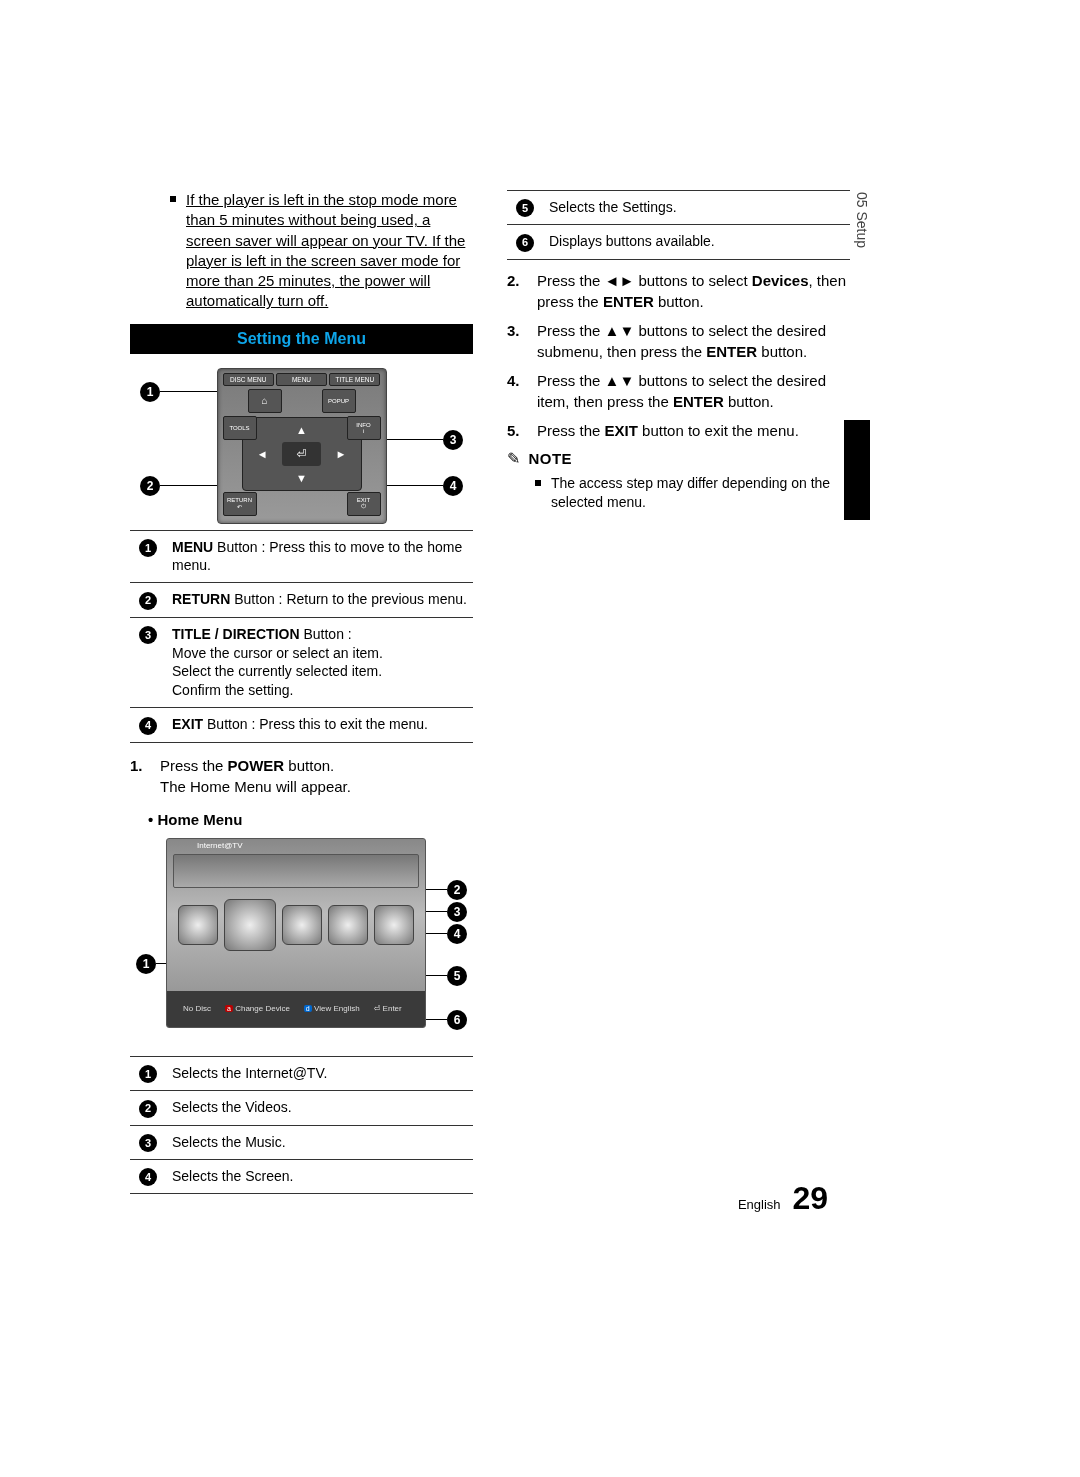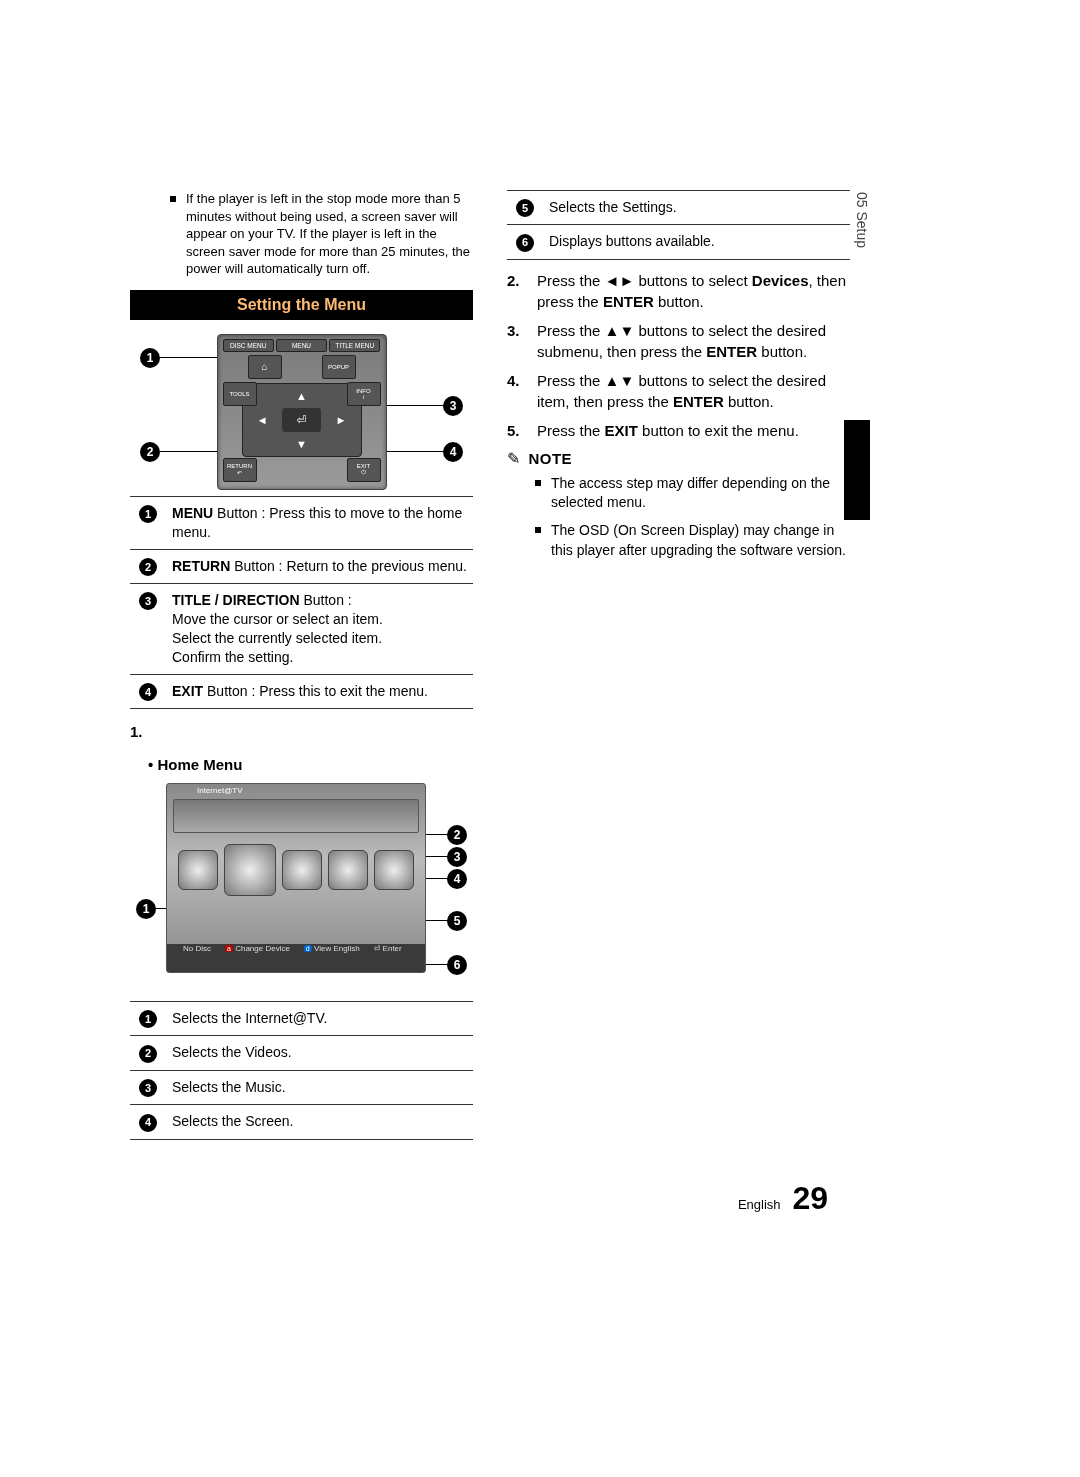--- a/index.html
+++ b/index.html
@@ -22,24 +22,24 @@
   }
   .col {
     flex: 1 1 0;
   }
   .bullet-row {
     display: flex;
     gap: 10px;
     margin-bottom: 12px;
   }
   .square-bullet { width: 6px; height: 6px; background: #000; margin-top: 6px; flex: 0 0 auto; }
-  .top-para { font-size: 13px; line-height: 1.35; }
+  .top-para { font-size: 15px; line-height: 1.35; text-decoration: underline; }
   .section-header {
     background: #000;
-    color: #fdba74;
+    color: #0ea5e9;
     text-align: center;
     font-weight: bold;
     padding: 6px 0;
     margin-top: 12px;
     margin-bottom: 14px;
     font-size: 16px;
   }
   
   .remote-wrap {
     position: relative;
@@ -117,21 +117,21 @@
     height:190px;
     color:#fff;
     overflow:hidden;
   }
   .home-screen .msg{text-align:center;font-size:8px;padding:10px 20px 4px;color:#fff;}
   .home-screen .itvrow{font-size:8px;padding:2px 0 2px 30px;color:#fff;}
   .home-screen .itvbar{height:34px;background:linear-gradient(#777,#aaa);margin:2px 6px;border:1px solid #555;border-radius:2px;}
   .home-screen .carousel{height:62px;display:flex;gap:6px;justify-content:center;align-items:center;margin-top:6px;}
   .home-screen .caritem{width:40px;height:40px;background:radial-gradient(#eee,#777);border-radius:6px;border:1px solid #444;}
   .home-screen .caritem.big{width:52px;height:52px;}
-  .home-screen .bottombar{position:absolute;bottom:0;left:0;right:0;height:28px;background:#3a3a3a;font-size:8px;color:#ddd;display:flex;align-items:flex-start;gap:14px;padding:0 16px;}
+  .home-screen .bottombar{position:absolute;bottom:0;left:0;right:0;height:36px;background:#3a3a3a;font-size:8px;color:#ddd;display:flex;align-items:center;gap:14px;padding:0 16px;}
   .home-screen .bottombar .tag{display:inline-block;background:#b00;color:#fff;padding:0 2px;border-radius:2px;font-size:7px;}
   
   .side-tab {
     position:absolute;
     right:210px;
     top:192px;
     writing-mode: vertical-rl;
     font-size:14px;
     color:#444;
   }
@@ -241,20 +241,24 @@
           <tr>
             <td class="num"><span class="num-badge">4</span></td>
             <td><b>EXIT</b> Button : Press this to exit the menu.</td>
           </tr>
         </tbody>
     </table>
 
     <ol class="steps" style="margin-top:12px;">
       <li>
         <span class="sn">1.</span>
+        <span>
+          <span>Press the </span><b>POWER</b><span> button.</span><br>
+          <span>The Home Menu will appear.</span>
+        </span>
       </li>
     </ol>
 
     <div class="home-heading">• Home Menu</div>
 
     <div class="home-wrap">
       <span class="callout-num" style="left:0;top:116px;">1</span>
       <span class="callout-line" style="left:20px;top:125px;width:60px;"></span>
 
       <span class="callout-num" style="right:0;top:42px;">2</span>
@@ -347,24 +351,20 @@
     <div class="note-label">
       <span class="pen">✎</span>
       <span class="ntxt">NOTE</span>
     </div>
 
     <ul class="note-list" id="note-list">
         <li>
           <span class="sq"></span>
           <span>The access step may differ depending on the selected menu.</span>
         </li>
-        <li>
-          <span class="sq"></span>
-          <span>The OSD (On Screen Display) may change in this player after upgrading the software version.</span>
-        </li>
       </ul>
 
   </div>
 
 </div>
 
 <div class="footer-pg">
   <span class="lang">English</span>
   <span class="num">29</span>
 </div>

